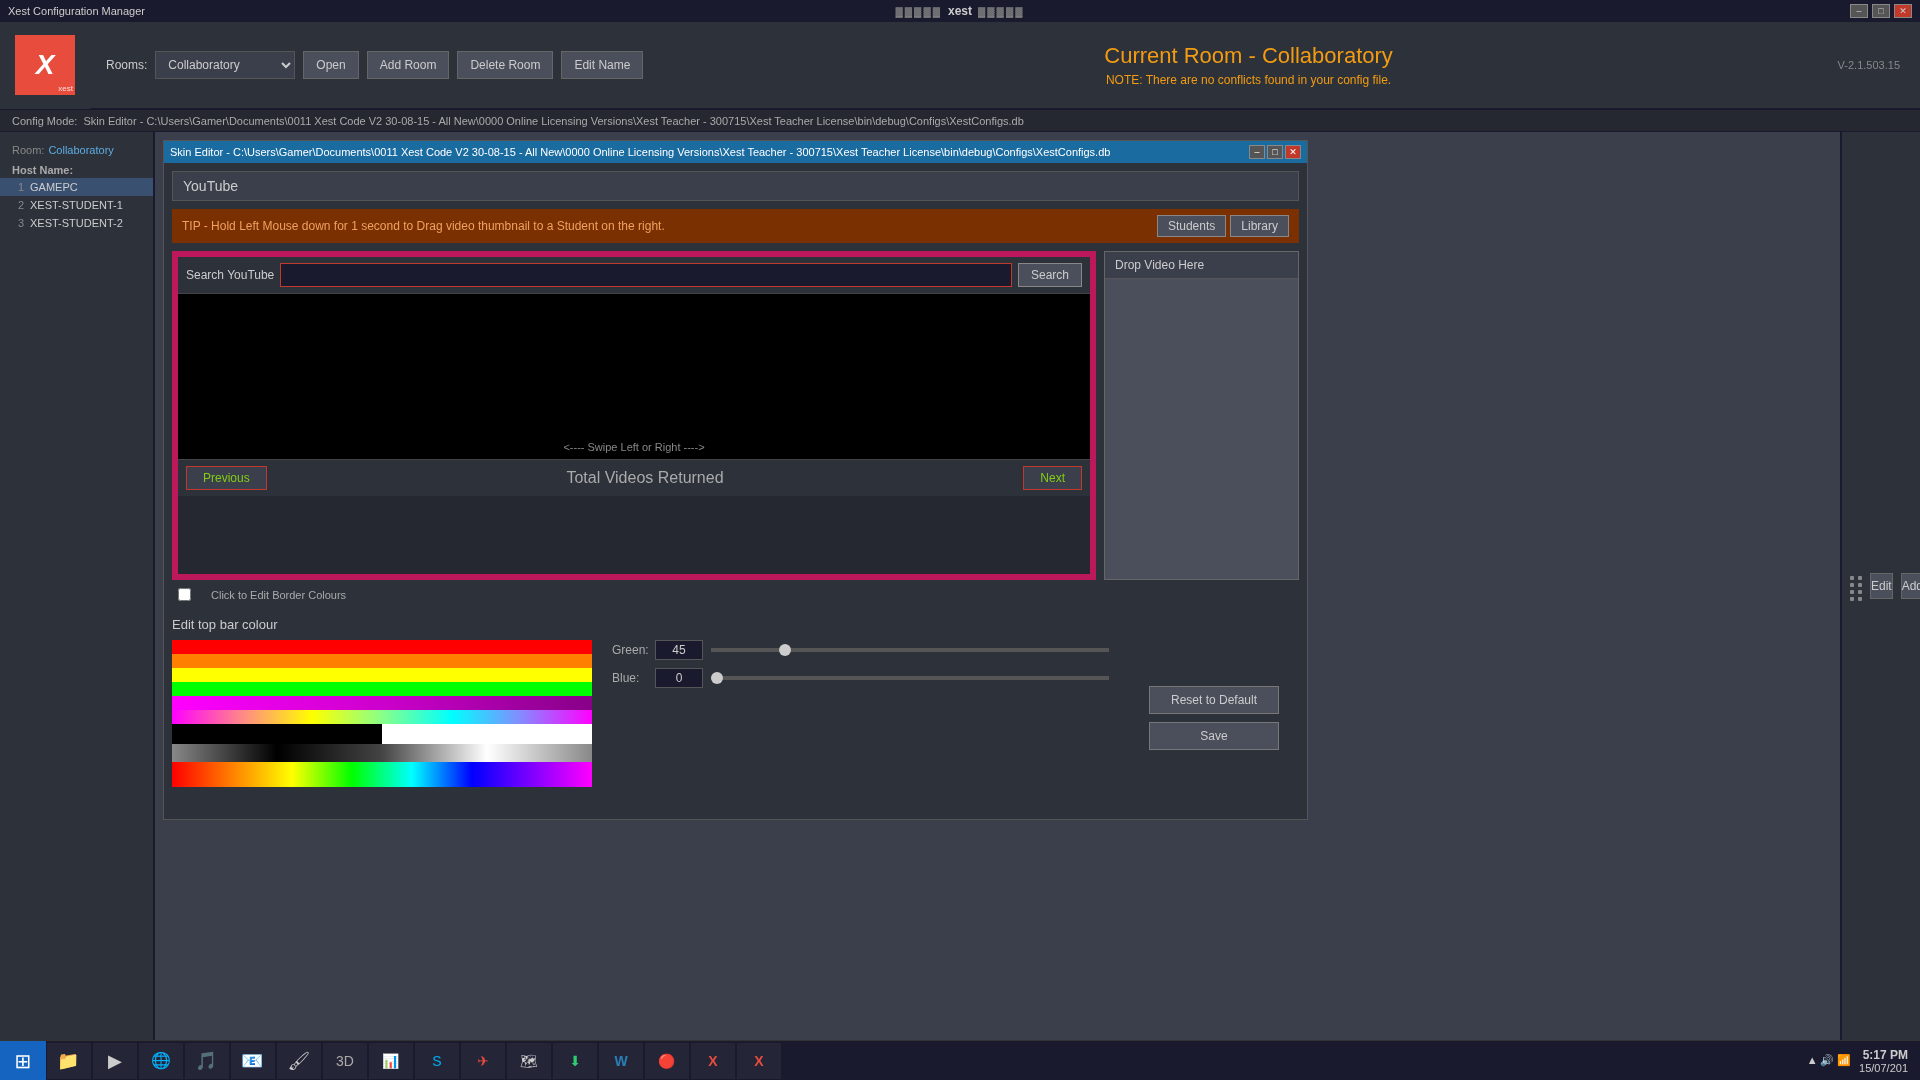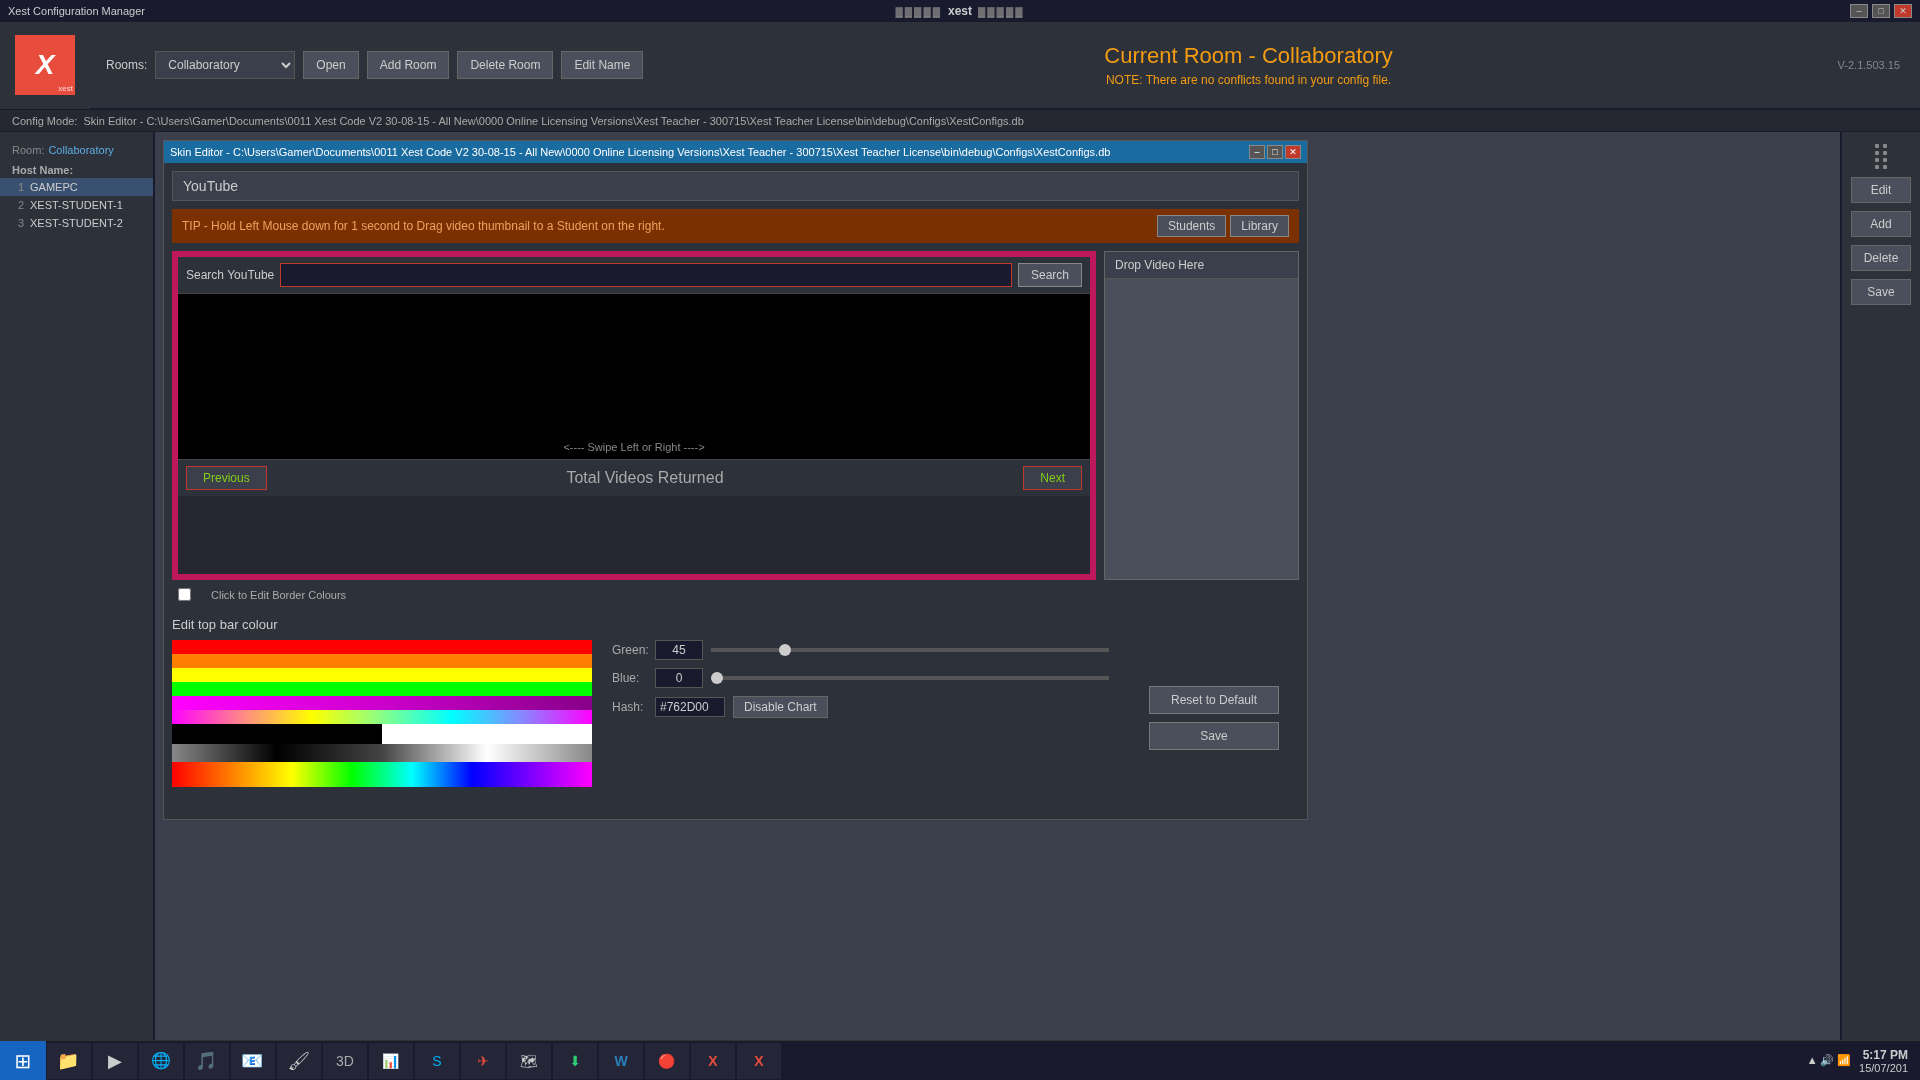--- a/index.html
+++ b/index.html
@@ -483,21 +483,21 @@
       text-align: center;
     }
 
     
     #right-sidebar {
       width: 80px;
       background: #2c313a;
       border-left: 2px solid #1a1a2e;
       padding: 8px;
       display: flex;
-      flex-direction: column;
+      flex-direction: row;
       gap: 8px;
       align-items: center;
     }
     .sidebar-action-btn {
       background: #4a4f5b;
       border: 1px solid #666;
       color: #ccc;
       padding: 5px 0;
       width: 60px;
       text-align: center;
@@ -745,25 +745,20 @@
           <div id="rgb-controls">
             <div class="rgb-row">
               <span class="rgb-label">Green:</span>
               <input class="rgb-input" type="text" value="45" style="">
               <input type="range" min="0" max="255" value="45" style="flex: 1 1 0%;">
             </div>
             <div class="rgb-row">
               <span class="rgb-label">Blue:</span>
               <input class="rgb-input" type="text" value="0" style="">
               <input type="range" min="0" max="255" value="0" style="flex: 1 1 0%;">
-            </div>
-            <div class="hash-row">
-              <span class="hash-label">Hash:</span>
-              <input class="hash-input" type="text" value="#762D00" style="">
-              <button class="disable-chart-btn">Disable Chart</button>
             </div>
           </div>
 
           <div id="color-actions">
             <button class="action-btn">Reset to Default</button>
             <button class="action-btn">Save</button>
           </div>
         </div>
       </div>
 

